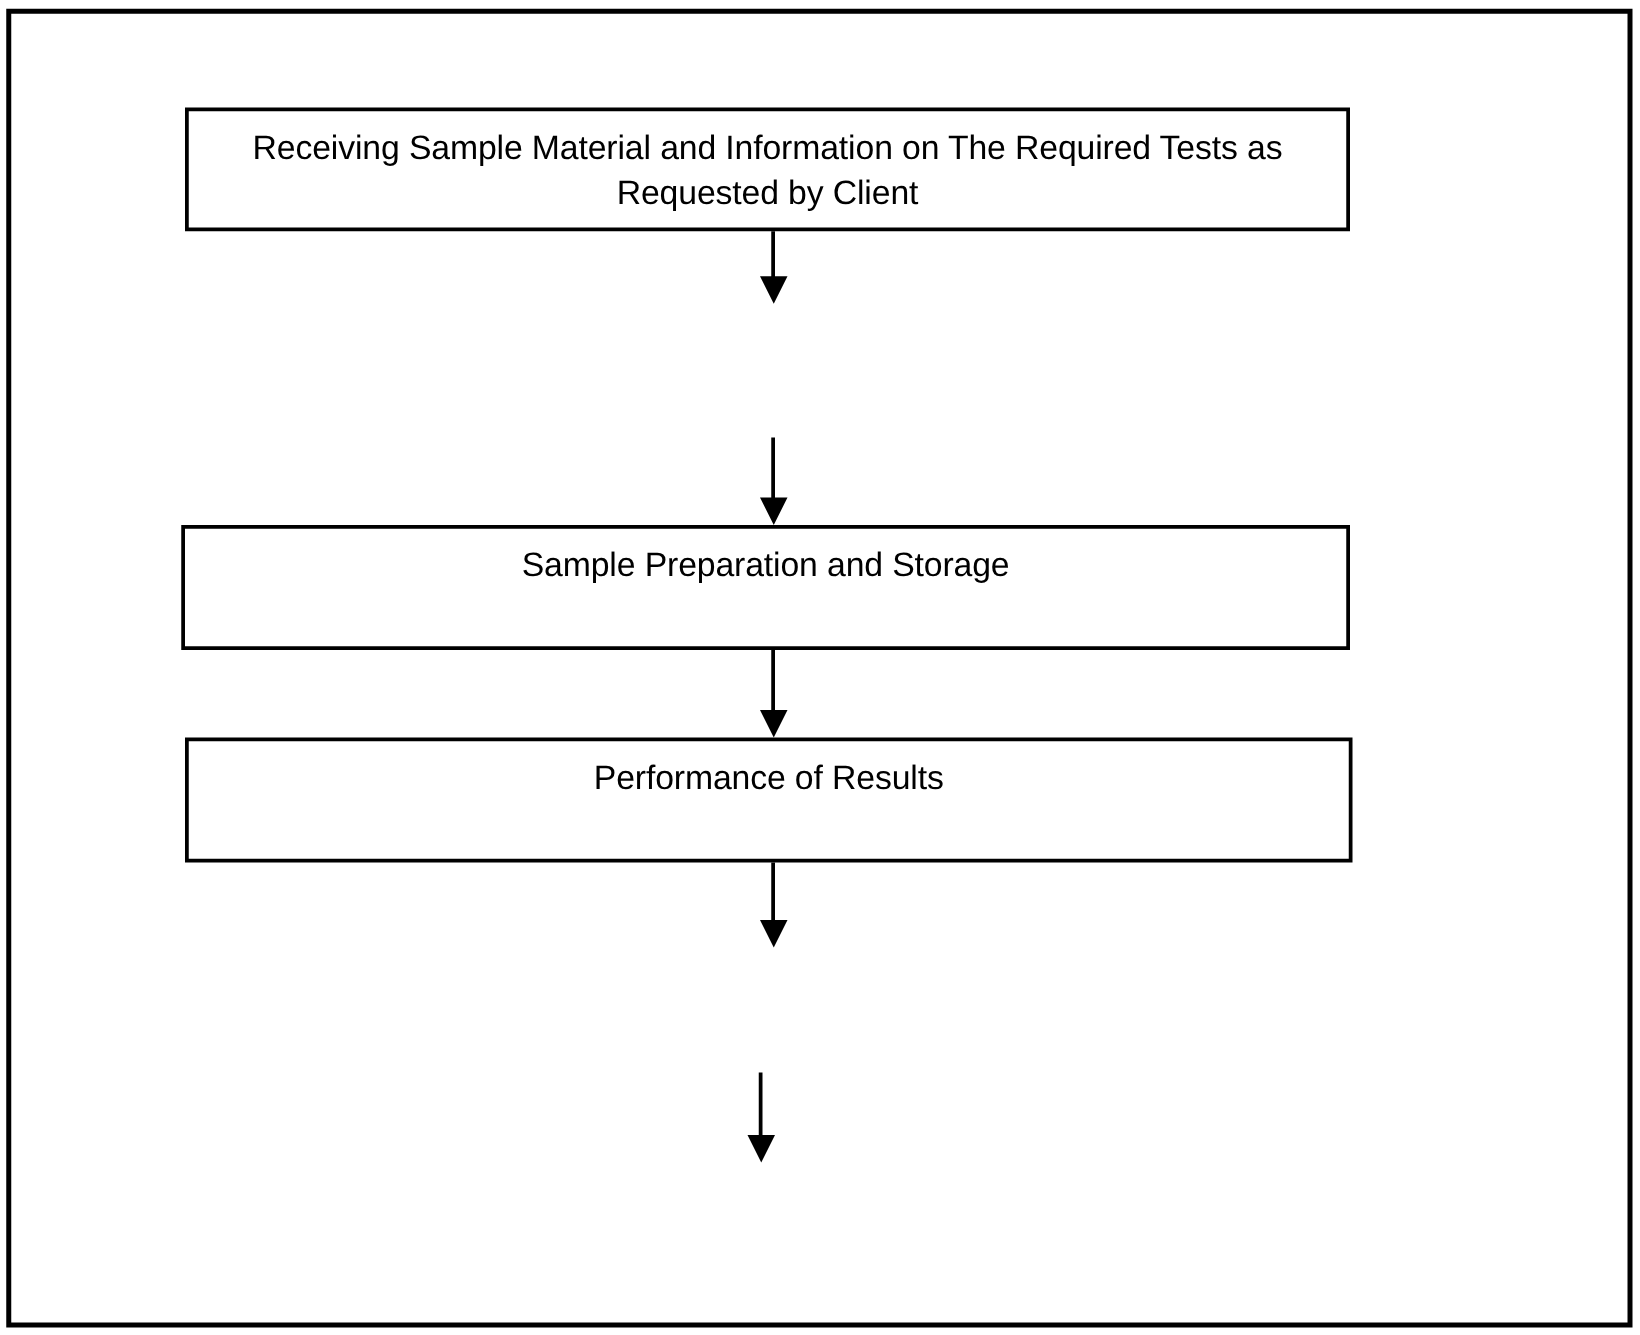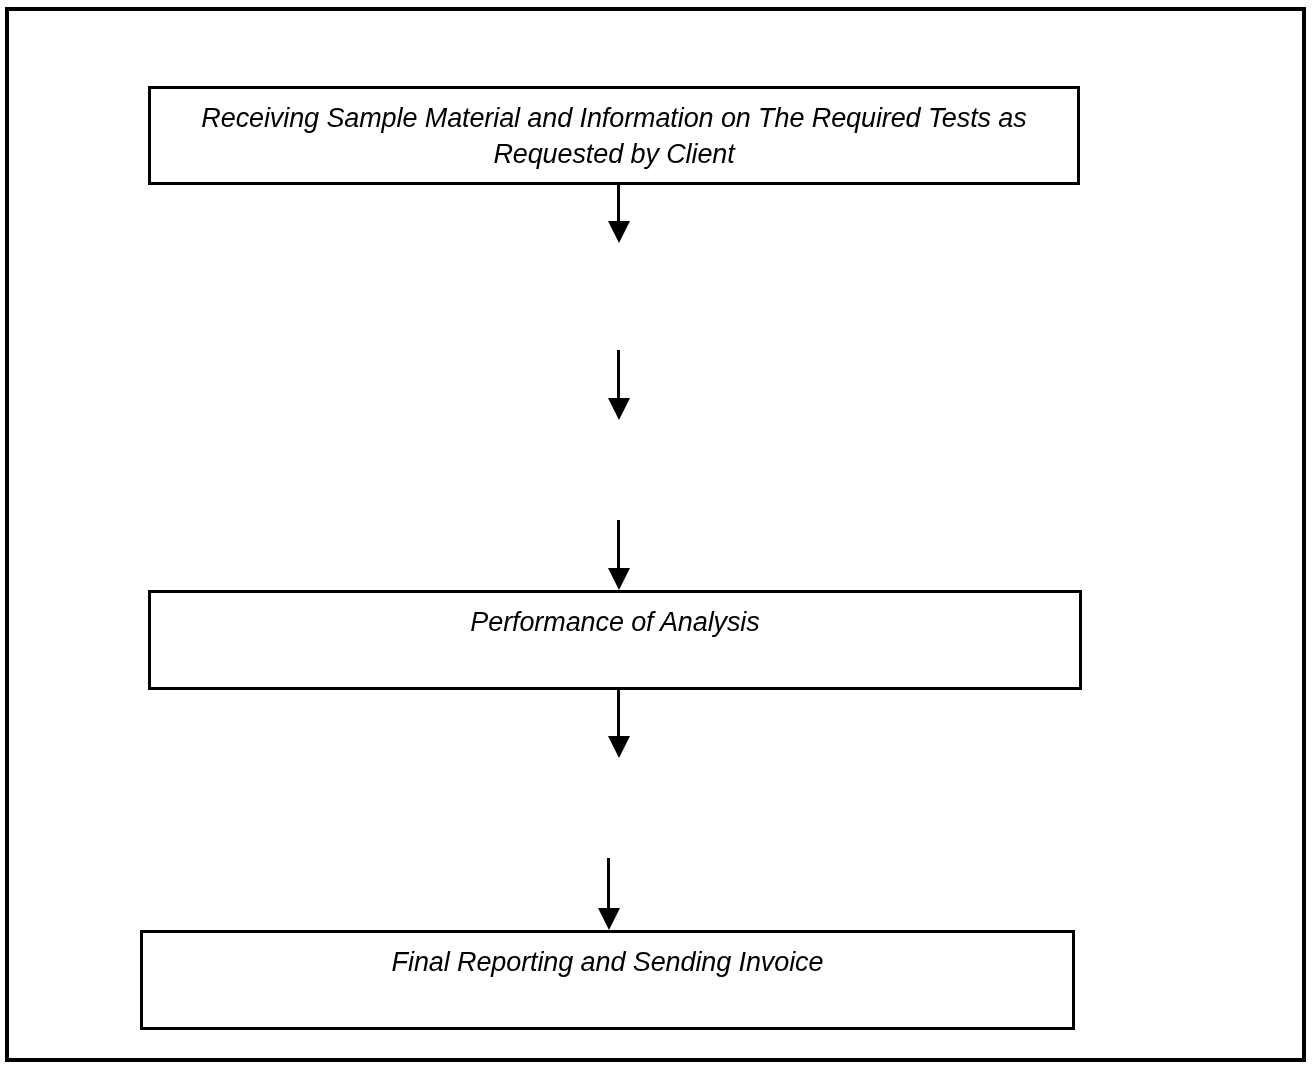--- a/index.html
+++ b/index.html
@@ -45,21 +45,20 @@
 
   .flow-box-label {
     display: block;
     font-family: "Liberation Sans", sans-serif;
     font-size: 27px;
     font-weight: 400;
     line-height: 1.32;
     color: #000000;
     padding: 12px 14px 0 14px;
     letter-spacing: -0.1px;
-    font-style: italic;
   }
 
   
   .arrow {
     position: absolute;
     width: 24px;
   }
   .arrow-line {
     position: absolute;
     left: 10px;
@@ -82,29 +81,29 @@
 
 <div id="canvas">
 
   <div id="outer-frame"></div>
 
   <div class="flow-box" id="box-1" style="left: 148px; top: 86px; width: 932px; height: 99px;">
     <span class="flow-box-label">Receiving Sample Material and Information on The Required Tests as Requested by Client</span>
   </div>
 
 
+  <div class="flow-box" id="box-3" style="left: 145px; top: 420px; width: 935px; height: 100px;">
+    <span class="flow-box-label">Sample Preparation and Storage</span>
+  </div>
 
   <div class="flow-box" id="box-4" style="left: 148px; top: 590px; width: 934px; height: 100px;">
-    <span class="flow-box-label">Performance of Analysis</span>
+    <span class="flow-box-label">Performance of Results</span>
   </div>
 
 
-  <div class="flow-box" id="box-6" style="left: 140px; top: 930px; width: 935px; height: 100px;">
-    <span class="flow-box-label">Final Reporting and Sending Invoice</span>
-  </div>
 
   <div class="arrow" id="arrow-1" style="left: 607px; top: 185px; height: 58px;">
     <div class="arrow-line" style="height: 38px;"></div>
     <div class="arrow-head" style="top: 36px;"></div>
   </div>
   <div class="arrow" id="arrow-2" style="left: 607px; top: 350px; height: 70px;">
     <div class="arrow-line" style="height: 50px;"></div>
     <div class="arrow-head" style="top: 48px;"></div>
   </div>
   <div class="arrow" id="arrow-3" style="left: 607px; top: 520px; height: 70px;">

